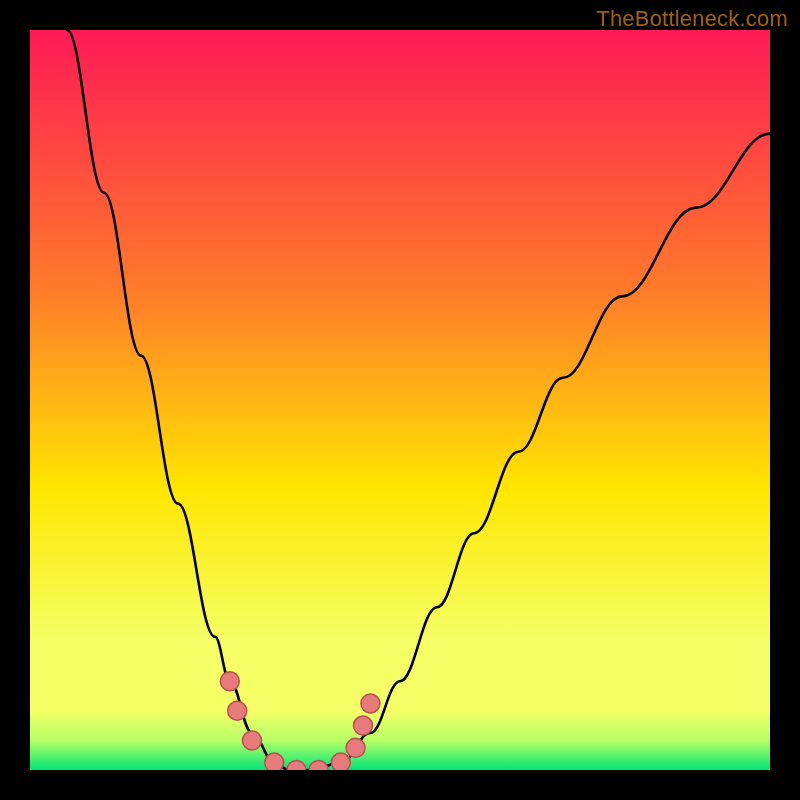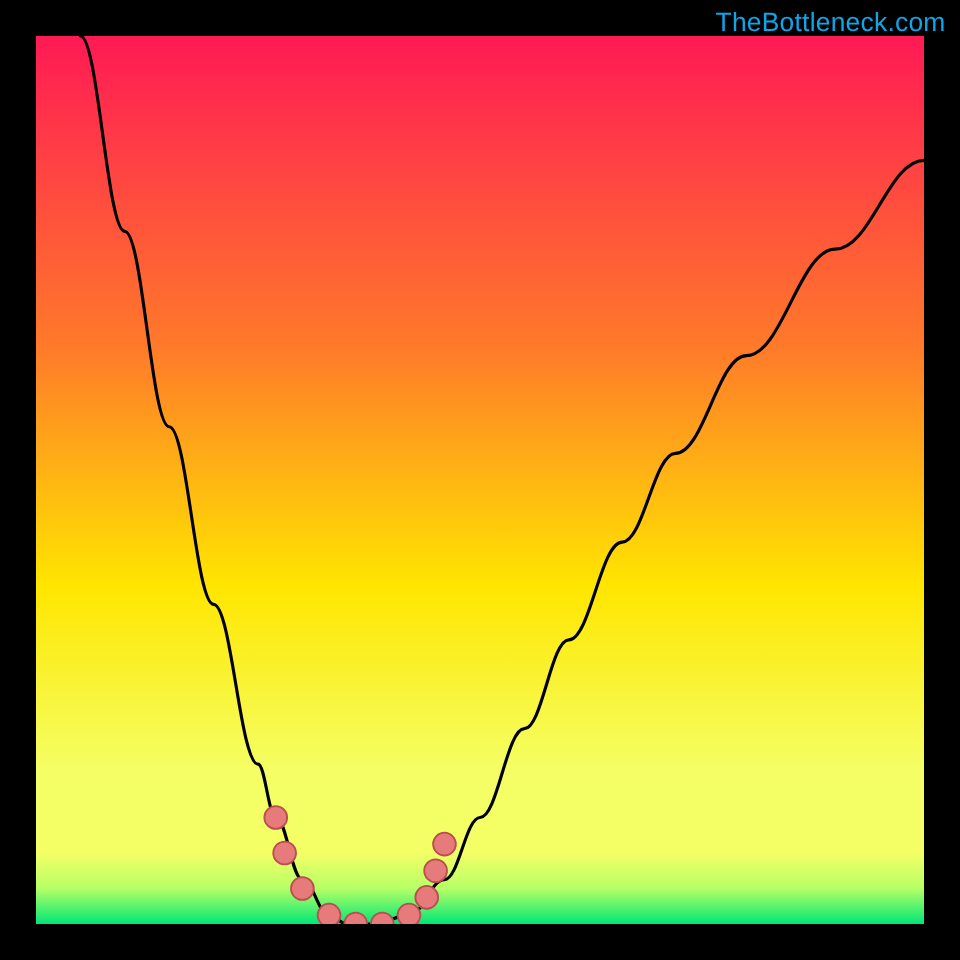--- a/index.html
+++ b/index.html
@@ -16,21 +16,21 @@
     left: 0;
     top: 0;
     width: 800px;
     height: 800px;
     background: #000;
   }
   .watermark {
     position: absolute;
     top: 6px;
     right: 12px;
-    color: #0ea5e9;
+    color: #a16207;
     font-size: 22px;
     letter-spacing: 0.2px;
     font-weight: 400;
     user-select: none;
   }
   .plot {
     position: absolute;
     left: 30px;
     top: 30px;
     width: 740px;

